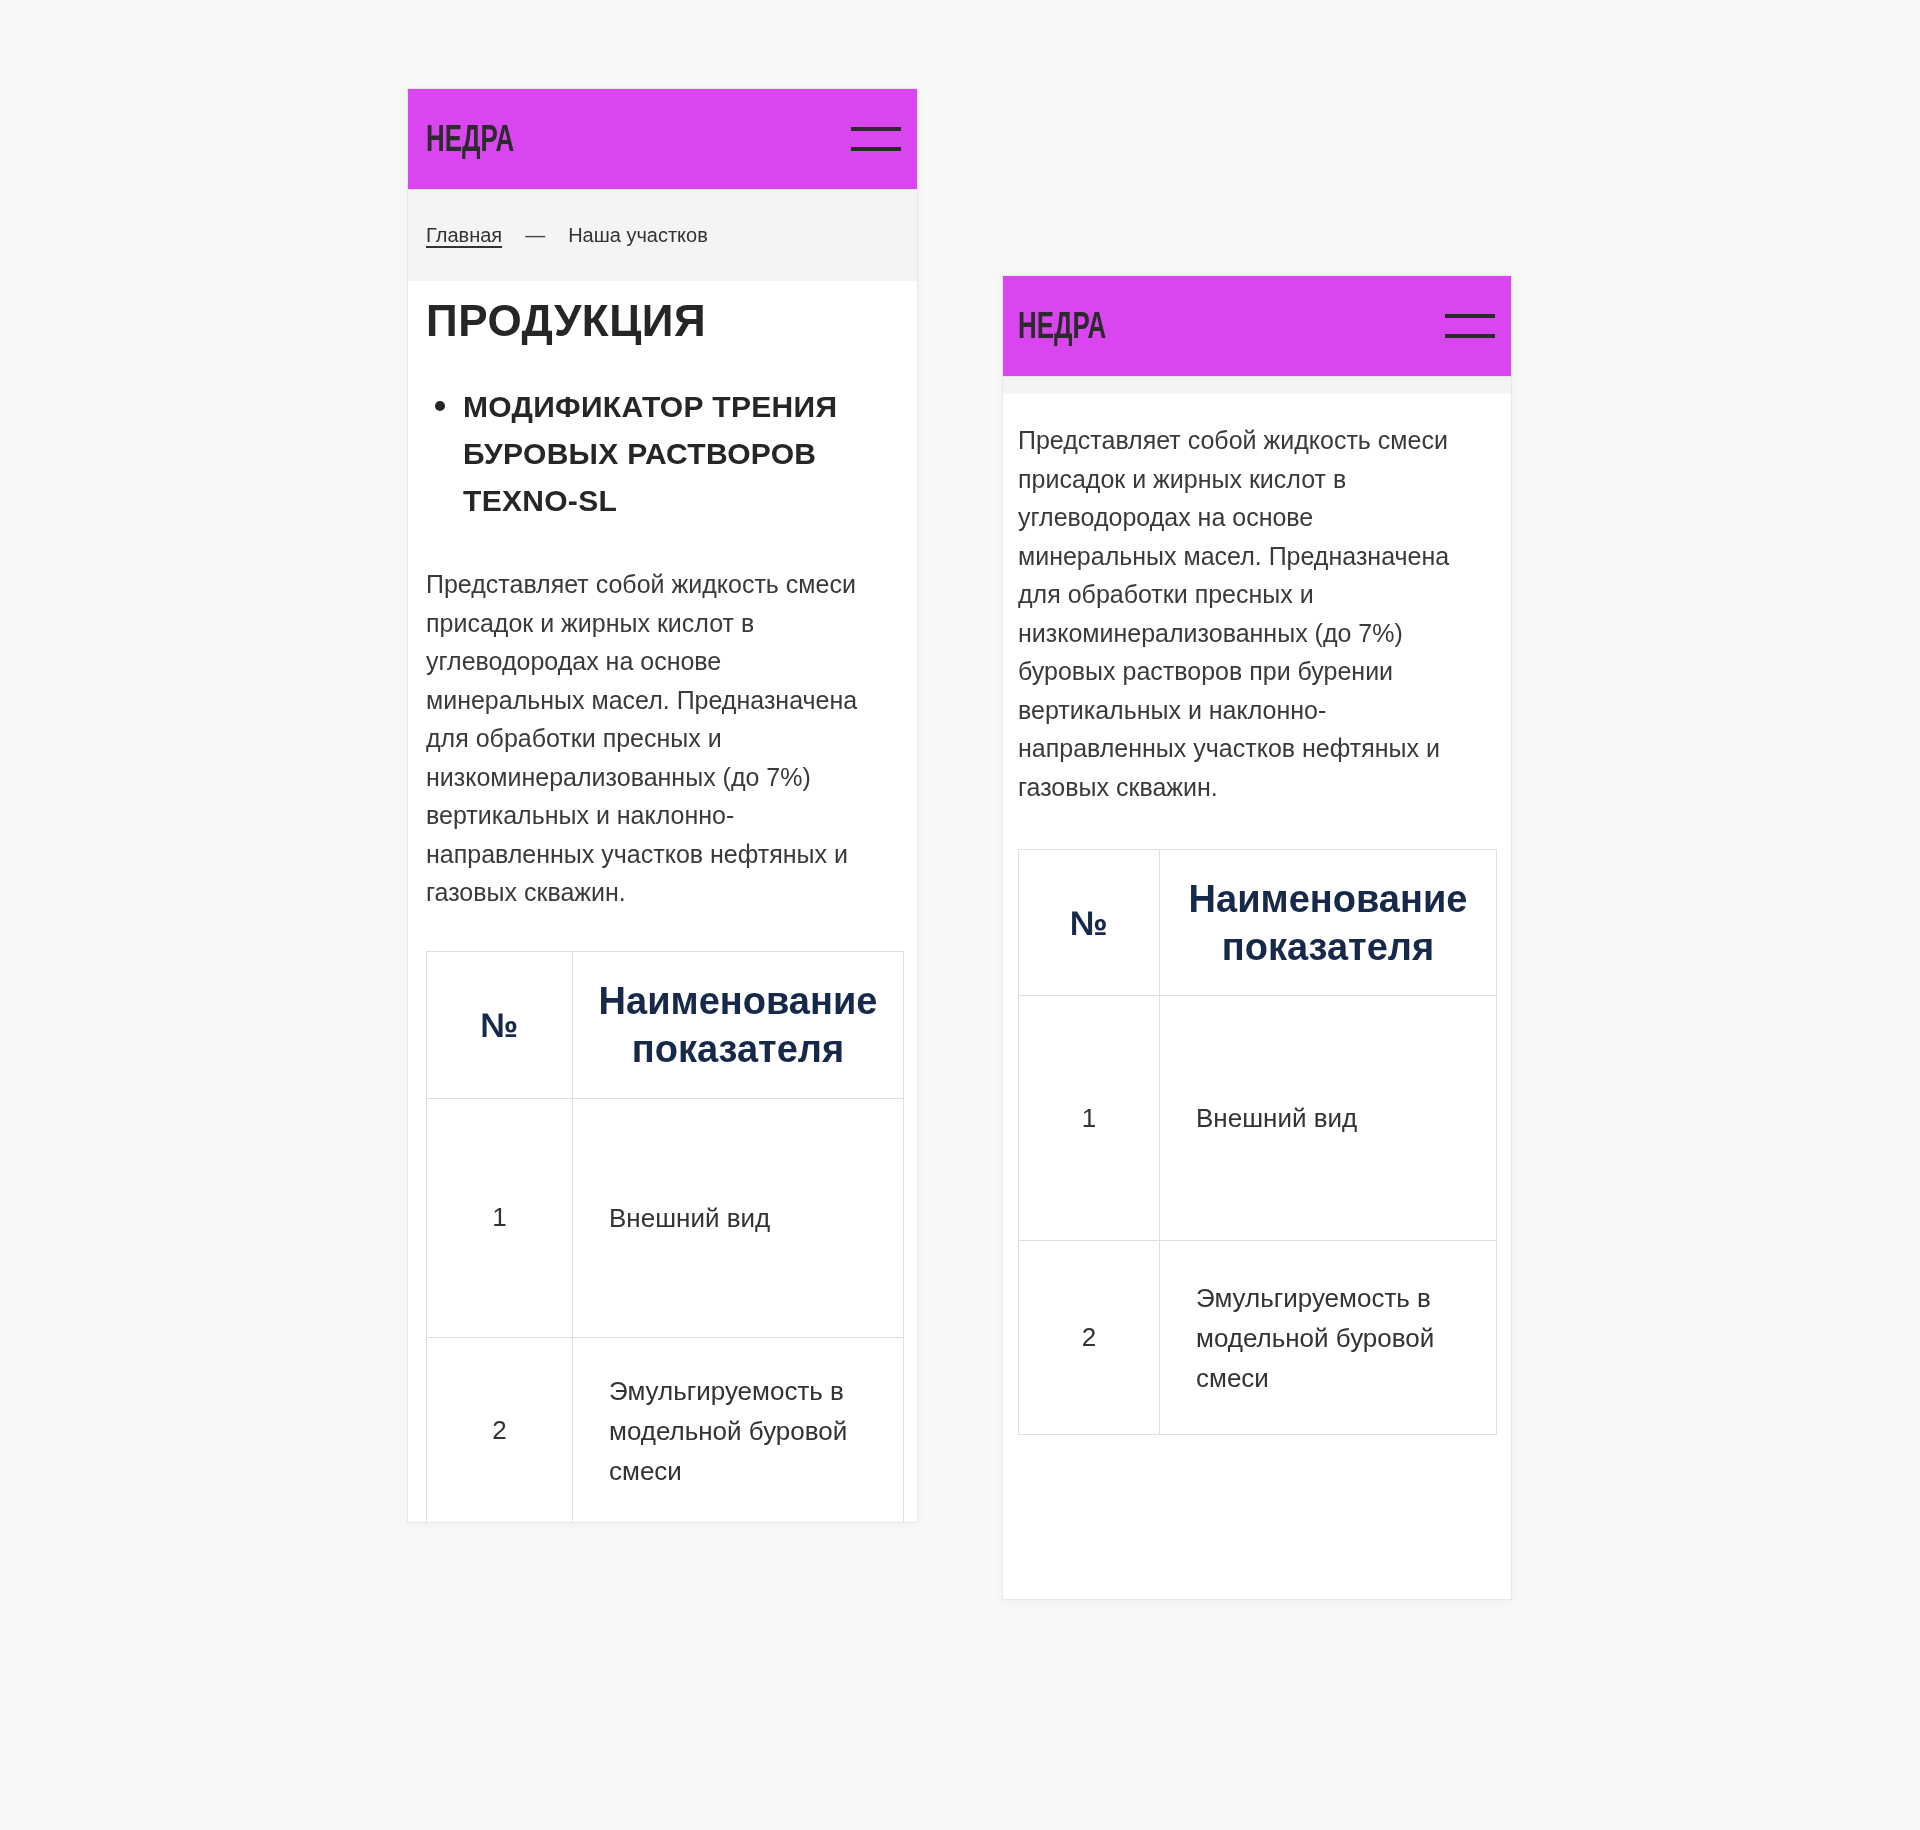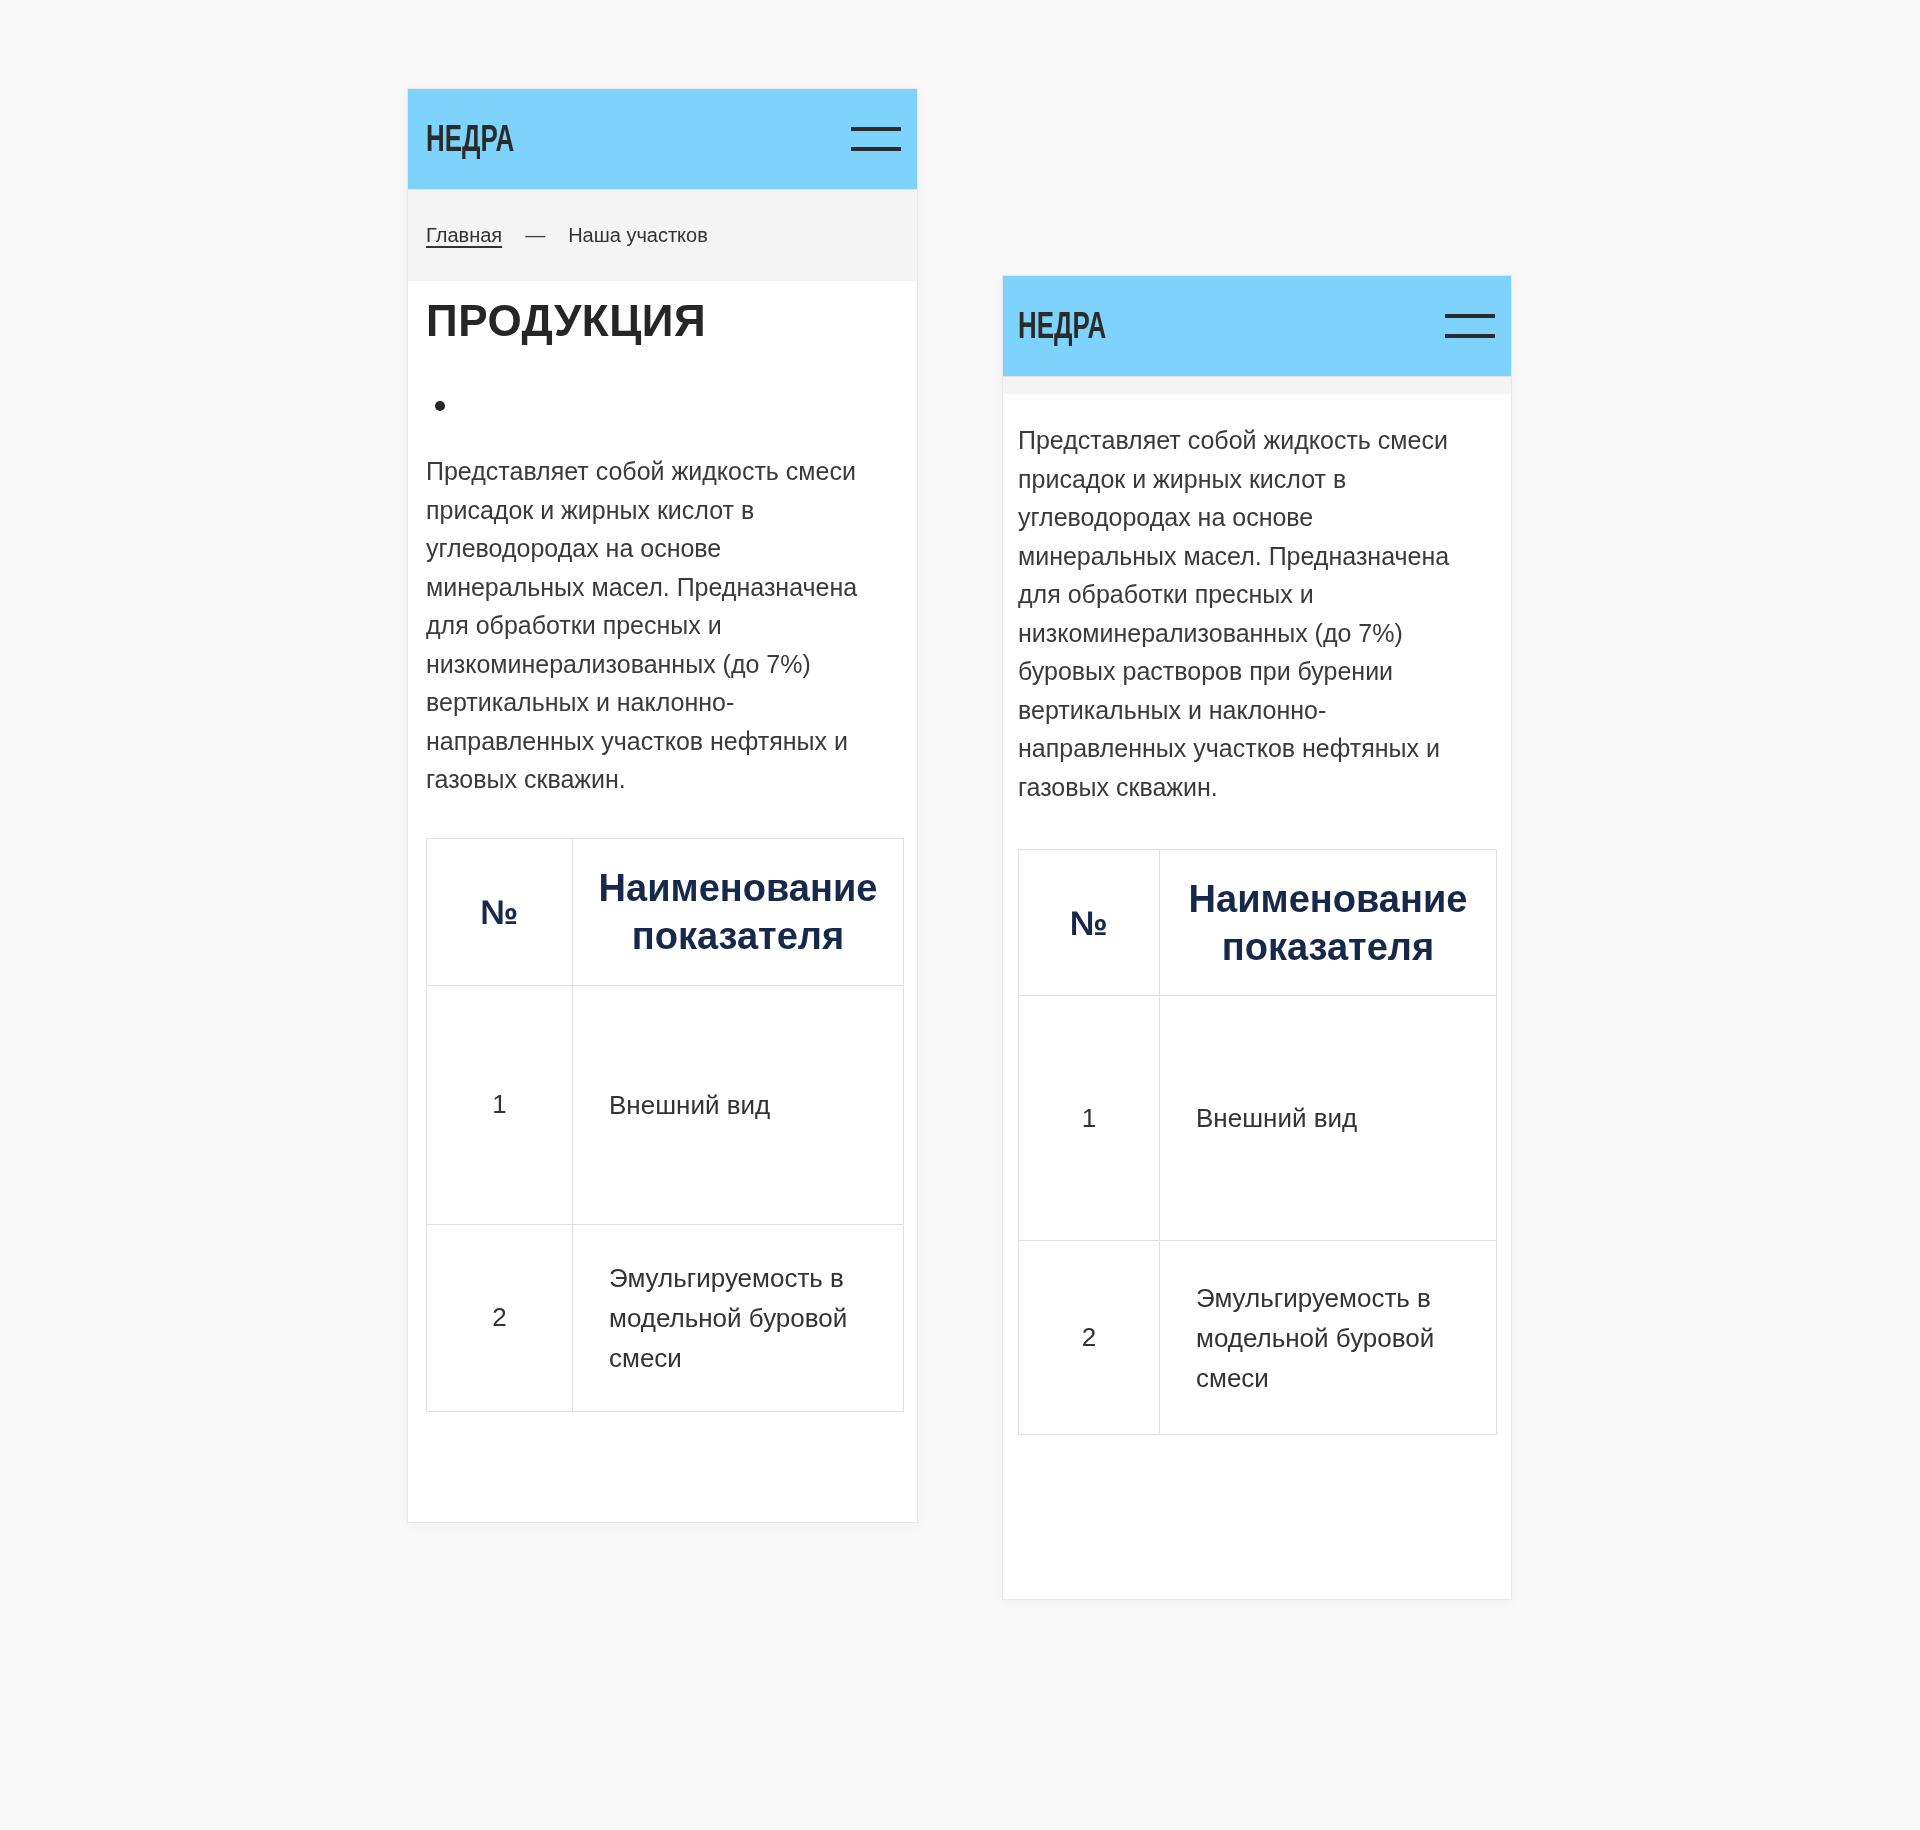--- a/index.html
+++ b/index.html
@@ -14,21 +14,21 @@
     border:1px solid #e8e8e8;box-sizing:border-box;
     box-shadow:0 2px 10px rgba(0,0,0,0.04);
     overflow:hidden;
   }
   .screen.left{left:407px;top:88px;width:511px;height:1435px;}
   .screen.right{left:1002px;top:275px;width:510px;height:1325px;}
 
   .app-header{
     height:100px;border-bottom:1px solid #e4e4e4;
     display:flex;align-items:center;justify-content:space-between;
-    background:#7dd3fc;
+    background:#d946ef;
   }
   .screen.left .app-header{padding:0 16px 0 18px;}
   .screen.right .app-header{padding:0 16px 0 15px;}
   .logo{
     font-weight:bold;font-size:37px;letter-spacing:0px;color:#2b2b2b;
     transform:scaleX(0.70);transform-origin:left center;white-space:nowrap;
     cursor:pointer;
   }
   .burger{width:50px;cursor:pointer;padding:6px 0;}
   .burger .bar{height:4px;background:#2b2b2b;}
@@ -103,20 +103,23 @@
   </div>
   <div class="breadcrumb-bar">
     <span class="crumb-link">Главная</span>
     <span class="crumb-sep">—</span>
     <span class="crumb-current">Наша участков</span>
   </div>
   <div class="content">
     <h1 class="page-title">ПРОДУКЦИЯ</h1>
     <div class="product-item">
       <span class="bullet"></span>
+      <h2 class="product-name">МОДИФИКАТОР ТРЕНИЯ
+БУРОВЫХ РАСТВОРОВ
+TEXNO-SL</h2>
     </div>
     <p class="description">Представляет собой жидкость смеси
 присадок и жирных кислот в
 углеводородах на основе
 минеральных масел. Предназначена
 для обработки пресных и
 низкоминерализованных (до 7%)
 вертикальных и наклонно-
 направленных участков нефтяных и
 газовых скважин.</p>

